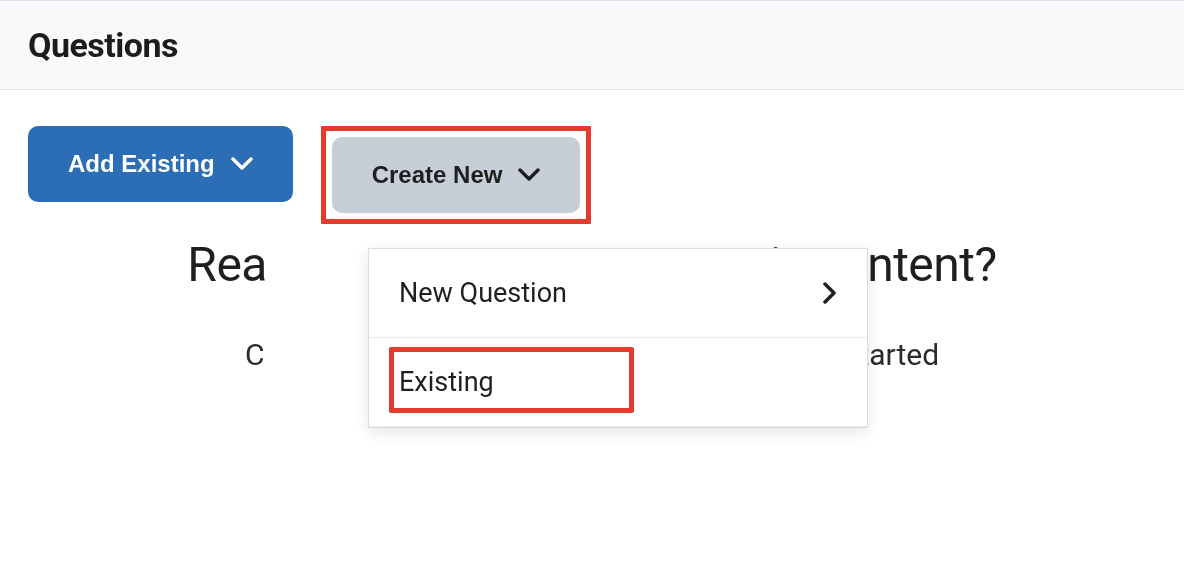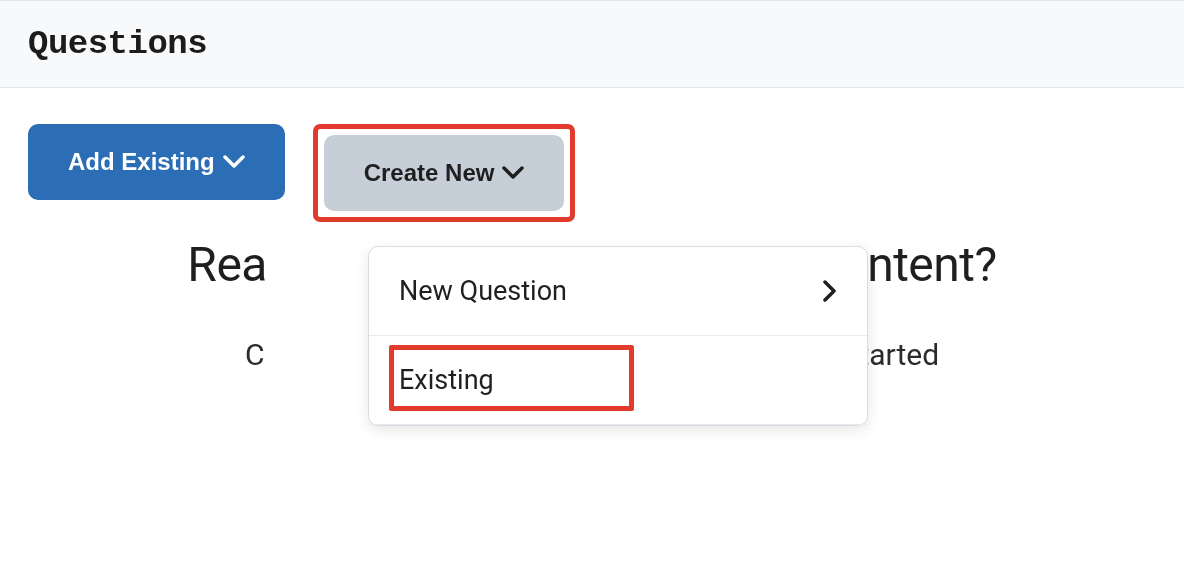--- a/index.html
+++ b/index.html
@@ -8,76 +8,75 @@
     background: #ffffff;
     width: 1184px;
     height: 572px;
     overflow: hidden;
   }
   .header-bar {
     background: #f8f9fa;
     border-top: 1px solid #e0e3e7;
     border-bottom: 1px solid #e0e3e7;
     padding: 24px 28px 24px 28px;
-    font-family: Liberation Mono, monospace;
   }
   .page-title {
     font-size: 34px;
     font-weight: 700;
     color: #1c1c1c;
     letter-spacing: -0.5px;
   }
   .content {
     padding: 36px 28px 0 28px;
     position: relative;
   }
   .button-row {
     display: flex;
     gap: 28px;
     align-items: flex-start;
   }
   .btn {
     display: inline-flex;
     align-items: center;
     justify-content: center;
-    gap: 8px;
+    gap: 16px;
     height: 76px;
     border-radius: 10px;
     font-size: 24px;
     font-weight: 700;
     border: none;
     cursor: pointer;
     padding: 0 40px;
   }
   .btn-primary {
     background: #2b6eb5;
     color: #ffffff;
   }
   .btn-secondary {
     background: #c6cfd8;
     color: #1f1f1f;
   }
   .highlight-box {
     border: 5px solid #e23b2e;
     padding: 6px;
-    border-radius: 7px;
+    border-radius: 1px;
     display: inline-block;
   }
   .chevron-down {
     width: 22px;
     height: 14px;
   }
   .dropdown {
     position: absolute;
     top: 158px;
     left: 368px;
     width: 500px;
     background: #ffffff;
     border: 1px solid #d8dde2;
-    border-radius: 10px;
+    border-radius: 0;
     box-shadow: 0 4px 14px rgba(0,0,0,0.10);
     overflow: visible;
   }
   .dropdown-item {
     display: flex;
     align-items: center;
     justify-content: space-between;
     padding: 28px 30px;
     font-size: 27px;
     color: #1f1f1f;

